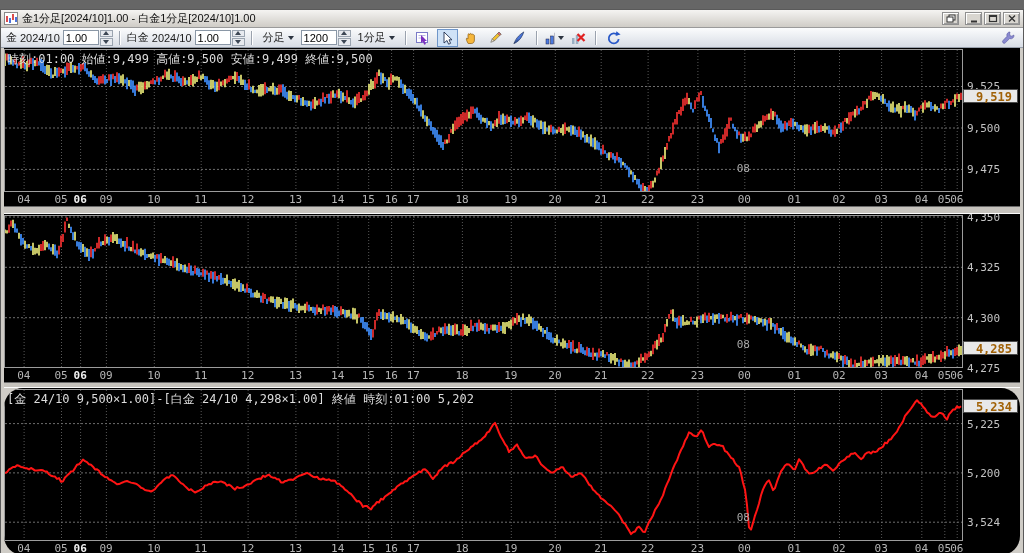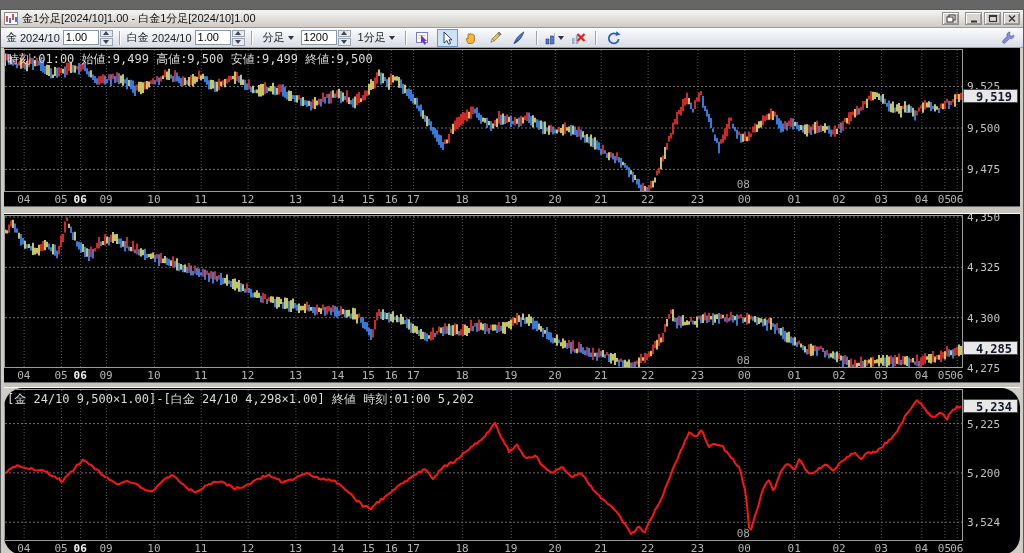--- a/index.html
+++ b/index.html
@@ -23,21 +23,21 @@
     display:flex;align-items:center;justify-content:center;
   }
   .wbtn.gap{margin-right:4px;}
   
   .toolbar{
     height:20px;display:flex;align-items:center;gap:3px;padding:0 5px;
     background:linear-gradient(#fbfcfd,#d8dde5);
     border-bottom:1px solid #98a0ac;position:relative;
   }
   .tb-label{font-size:11px;color:#1c1c1c;white-space:nowrap;}
-  .tb-field{display:flex;}
+  .tb-field{display:flex;align-items:center;}
   .tb-input{
     width:36px;height:15px;font-size:11px;padding:0 2px;
     border:1px solid #8a97a6;background:#fff;color:#000;
     font-family:"Liberation Sans",sans-serif;
   }
   .spinner{width:13px;height:16px;display:flex;flex-direction:column;margin-left:1px;}
   .spin-btn{flex:1;background:#e7eaef;border:1px solid #9aa4b0;display:flex;align-items:center;justify-content:center;}
   .spin-btn+.spin-btn{margin-top:1px;}
   .tri-up{width:0;height:0;border-left:3px solid transparent;border-right:3px solid transparent;border-bottom:4px solid #3c4654;}
   .tri-down{width:0;height:0;border-left:3px solid transparent;border-right:3px solid transparent;border-top:4px solid #3c4654;}
@@ -58,29 +58,29 @@
   .panel-3{height:167px;border-radius:19px;}
   .splitter{background:#c6c3bd;border-top:1px solid #6a6a6a;border-bottom:1px solid #fbfbfb;}
   .split-1{height:8px;}
   .split-2{height:6px;}
   .plot{position:absolute;top:1px;left:0;right:57px;bottom:14px;border:1px solid #9c9c9c;}
   .plot svg{position:absolute;left:0;top:0;width:100%;height:100%;display:block;}
   .info{
     position:absolute;top:1px;left:2px;
     font:12px "DejaVu Sans Mono",monospace;color:#dcdcdc;white-space:pre;
   }
-  .date-label{position:absolute;bottom:0;font:11px "DejaVu Sans Mono",monospace;color:#a8a8a8;text-align:right;}
+  .date-label{position:absolute;bottom:16px;font:11px "DejaVu Sans Mono",monospace;color:#a8a8a8;text-align:right;}
   .xaxis{position:absolute;left:0;right:57px;bottom:0;height:14px;}
   .xlabel{position:absolute;top:1px;font:11px "DejaVu Sans Mono",monospace;color:#b6b6b6;}
   .xlabel.bold{color:#f2f2f2;font-weight:bold;}
   .yaxis{position:absolute;top:0;right:0;width:57px;bottom:0;}
   .ytick{position:absolute;left:4px;font:11px "DejaVu Sans Mono",monospace;color:#c4c4c4;white-space:nowrap;}
   .last-box{
     position:absolute;left:0;right:2px;height:14px;line-height:13px;
-    background:#e8e8e8;color:#0f172a;border:1px solid #4a4a4a;
+    background:#e8e8e8;color:#a16207;border:1px solid #4a4a4a;
     font:bold 12px "DejaVu Sans Mono",monospace;text-align:right;padding:0 5px;
   }
   .statusbar{height:8px;background:#d6d3ce;border-top:1px solid #fff;}
 </style>
 </head>
 <body>
 
 <div class="window">
 
   <div class="titlebar">

